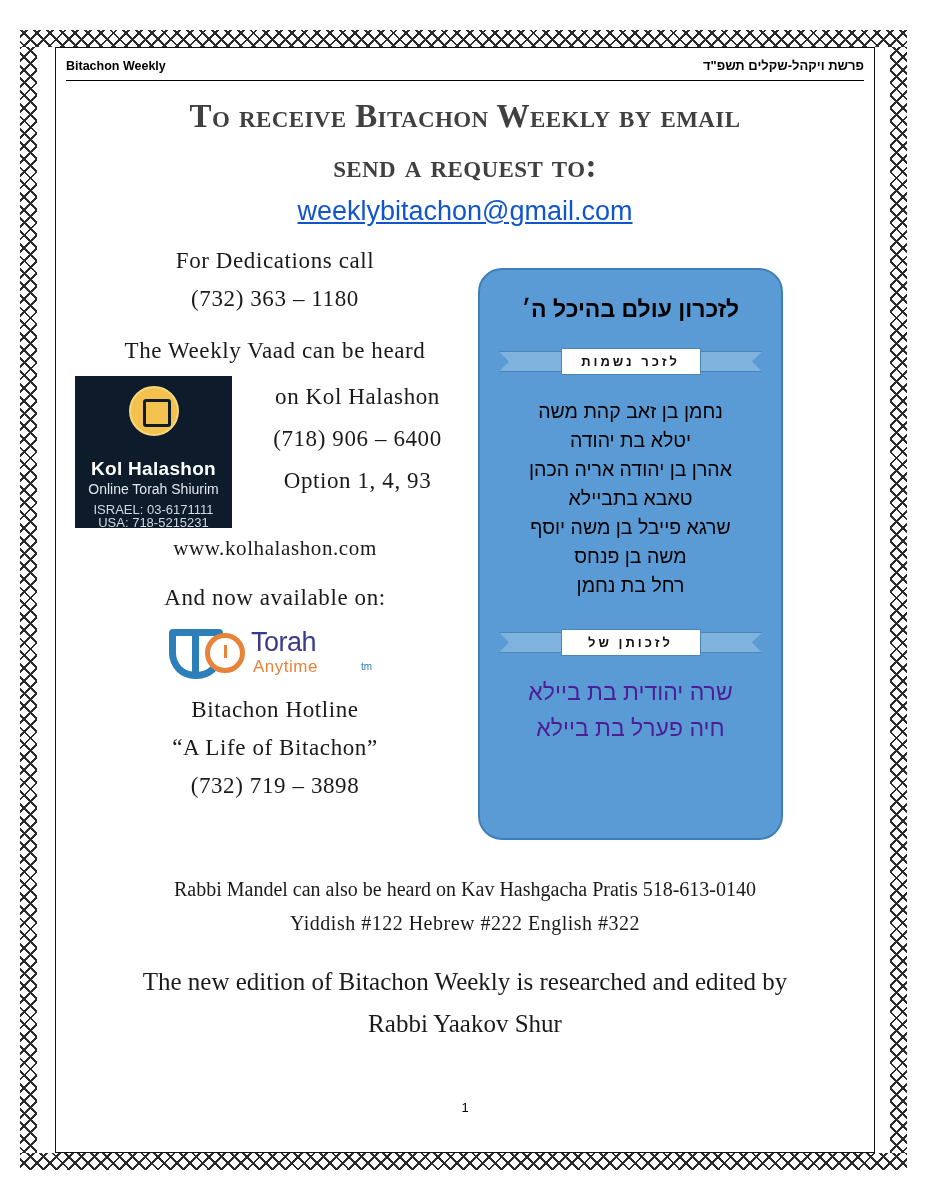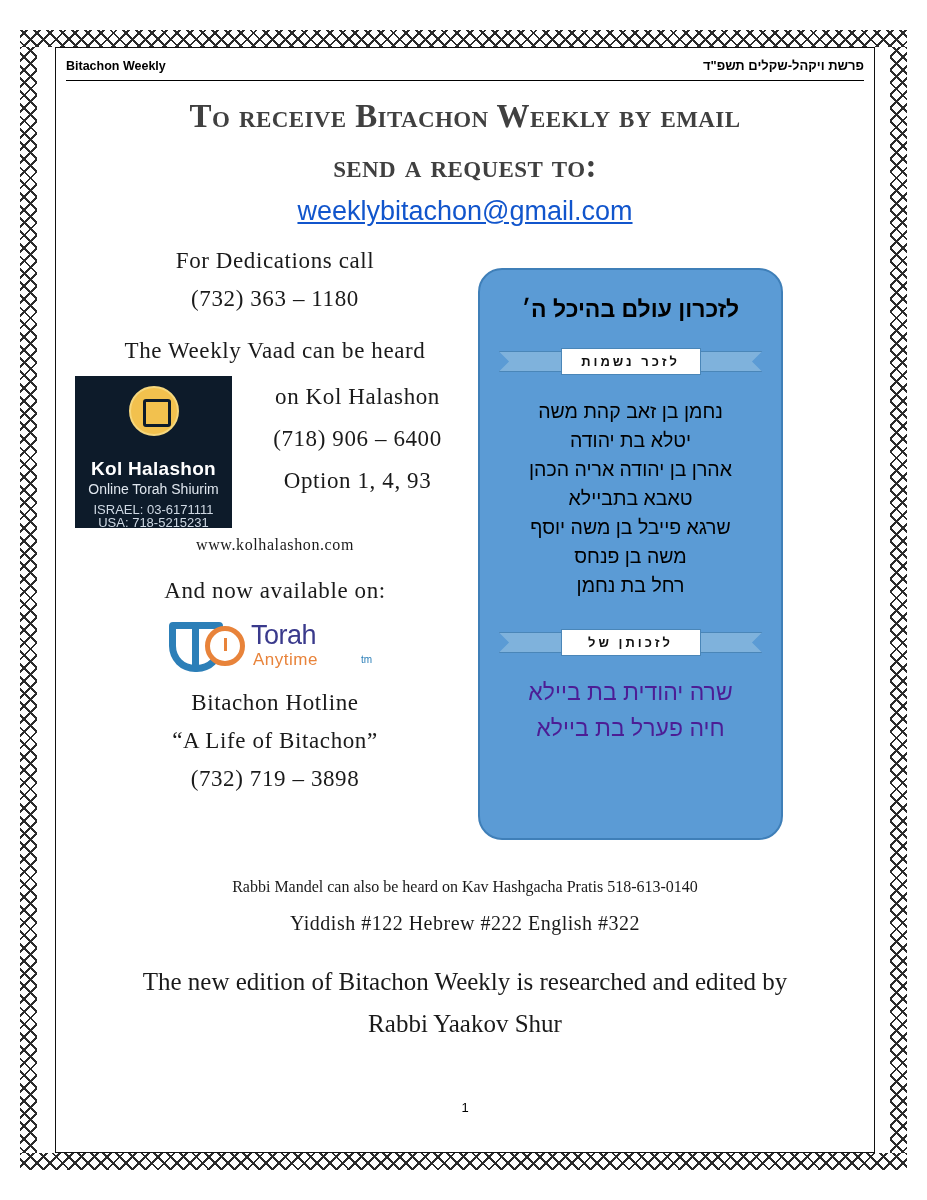--- a/index.html
+++ b/index.html
@@ -130,21 +130,21 @@
     text-align: center;
     color: #1a1a1a;
     font-family: "Liberation Serif", serif;
   }
   .lc-line {
     font-size: 23px;
     letter-spacing: .6px;
     margin: 0 0 12px 0;
     font-weight: 400;
   }
-  .lc-line.small { font-size: 16px; }
+  .lc-line.small { font-size: 21px; }
 
   .kol-row {
     position: relative;
     height: 160px;
     margin-top: 6px;
   }
   .kol-logo {
     position: absolute;
     left: 0px;
     top: 0px;
@@ -333,21 +333,21 @@
 
   
   .footnote {
     position: absolute;
     left: 55px;
     width: 820px;
     text-align: center;
     font-family: "Liberation Serif", serif;
     color: #1a1a1a;
   }
-  .fn1 { top: 878px; font-size: 16px; text-align: center; }
+  .fn1 { top: 878px; font-size: 20px; text-align: center; }
   .fn2 { top: 912px; font-size: 20px; letter-spacing: .5px; }
   .fn3 { top: 968px; font-size: 25px; }
   .fn4 { top: 1010px; font-size: 25px; }
 
   .pagenum {
     position: absolute;
     left: 55px;
     top: 1100px;
     width: 820px;
     text-align: center;

